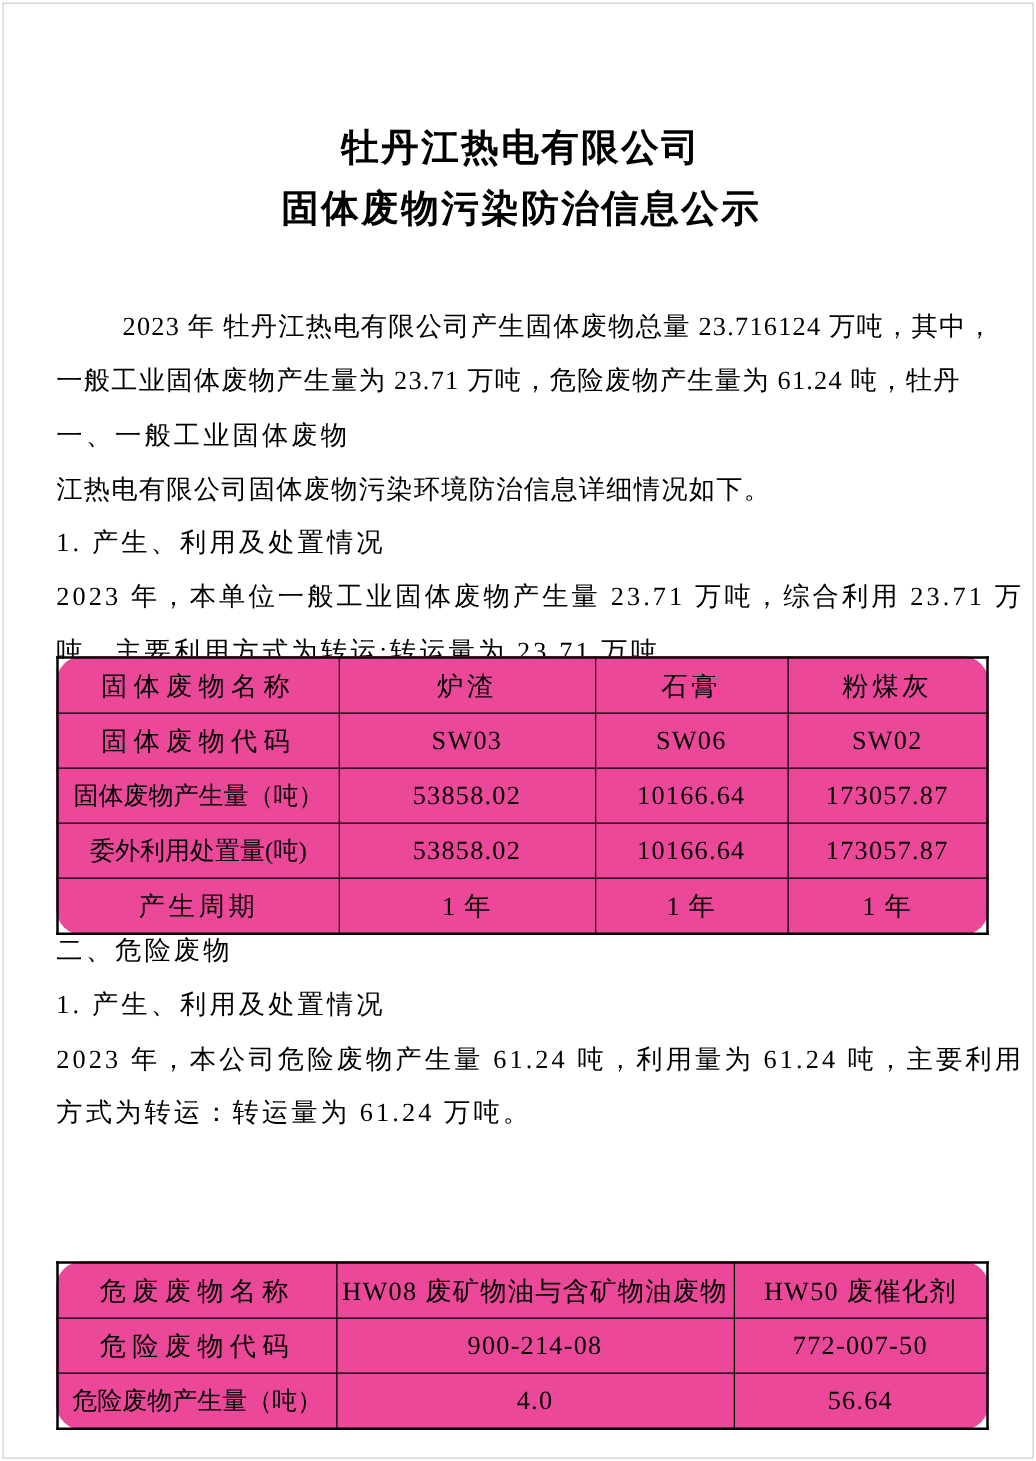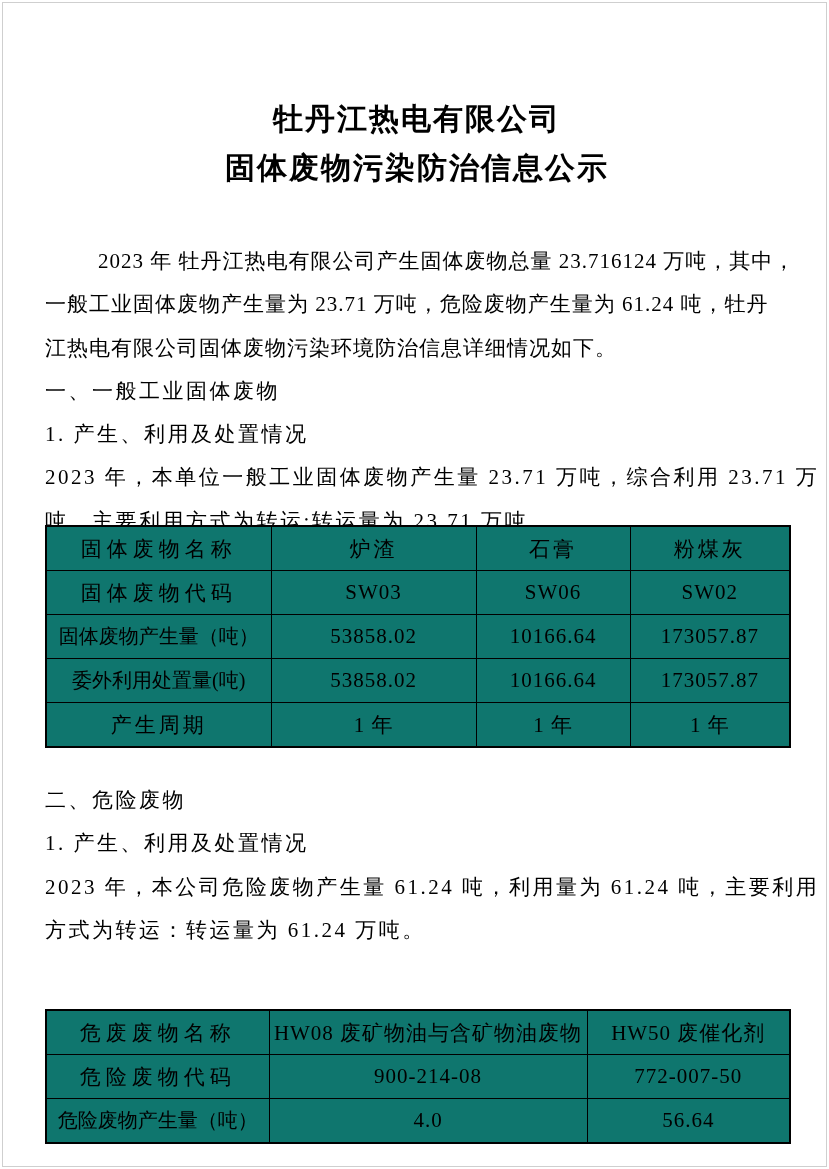--- a/index.html
+++ b/index.html
@@ -31,37 +31,38 @@
     text-align: center;
     font-size: 30px;
     font-weight: bold;
     line-height: 49px;
     letter-spacing: 2px;
   }
 
   
   .flow { width: 744px; }
   #flow1 { top: 237px; }
-  #flow2 { top: 776px; }
+  #flow2 { top: 736px; }
   .line {
     line-height: 43.3px;
     font-size: 21px;
     letter-spacing: 1.5px;
     white-space: nowrap;
   }
   .line.indent { text-indent: 53px; }
   .line.ls1 { letter-spacing: 1px; }
   .line.ls2 { letter-spacing: 2.5px; }
 
   
   table {
     border-collapse: collapse;
     table-layout: fixed;
     width: 744px;
-    background: #0f766e;
+    background: #ec4899;
+    border-radius: 21px;
   }
   #table1 { top: 522px; }
   #table2 { top: 1006px; }
   table, td { border: 1px solid #000; }
   table { border-width: 2px; }
   td {
     height: 43px;
     text-align: center;
     vertical-align: middle;
     font-size: 21px;
@@ -80,22 +81,22 @@
 <div class="page">
 
   <div class="abs doc-title">
     <div>牡丹江热电有限公司</div>
     <div>固体废物污染防治信息公示</div>
   </div>
 
   <div class="abs flow" id="flow1">
     <div class="line ls1 indent">2023 年 牡丹江热电有限公司产生固体废物总量 23.716124 万吨，其中，</div>
     <div class="line ls1">一般工业固体废物产生量为 23.71 万吨，危险废物产生量为 61.24 吨，牡丹</div>
+    <div class="line ls2">一、一般工业固体废物</div>
     <div class="line ls1">江热电有限公司固体废物污染环境防治信息详细情况如下。</div>
-    <div class="line ls2">一、一般工业固体废物</div>
     <div class="line ls2">1. 产生、利用及处置情况</div>
     <div class="line ls2">2023 年，本单位一般工业固体废物产生量 23.71 万吨，综合利用 23.71 万</div>
     <div class="line ls2">吨，主要利用方式为转运;转运量为 23.71 万吨。</div>
   </div>
 
   <table class="abs" id="table1">
     <colgroup>
       <col style="width:225px">
         <col style="width:205px">
         <col style="width:154px">

